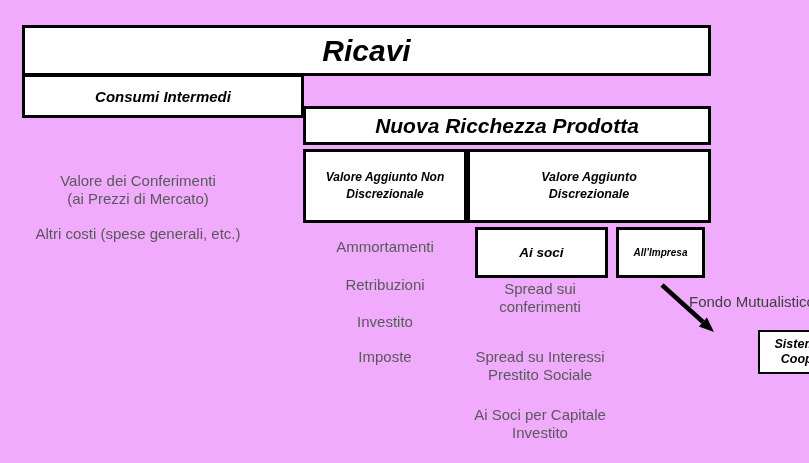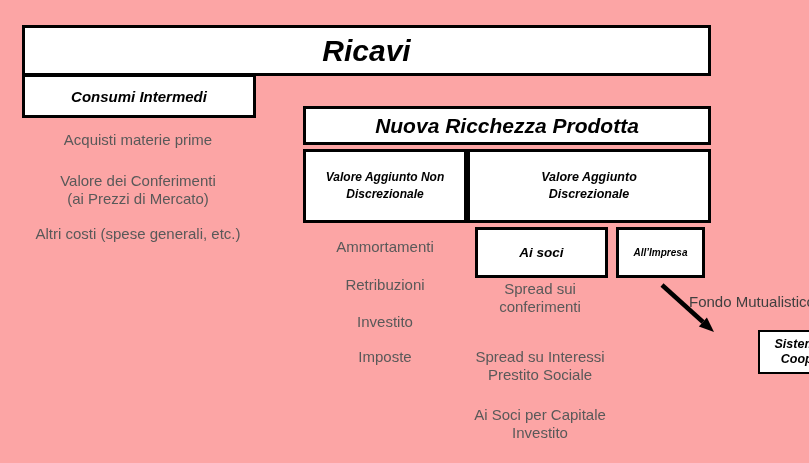--- a/index.html
+++ b/index.html
@@ -1,20 +1,20 @@
 <!DOCTYPE html>
 <html><head>
 <meta charset="utf-8">
 <style>
   html, body { margin: 0; padding: 0; background: #ffffff; }
   .canvas {
     position: relative;
     width: 809px;
     height: 463px;
-    background: #fca5a5;
+    background: #f0abfc;
     font-family: "Liberation Sans", sans-serif;
     overflow: hidden;
   }
   .box {
     position: absolute;
     box-sizing: border-box;
     background: #ffffff;
     border: 3px solid #000000;
     display: flex;
     align-items: center;
@@ -36,21 +36,21 @@
   .arrow-label {
     position: absolute;
     color: #3f3f3f;
     font-size: 15px;
     white-space: nowrap;
   }
   .arrow-svg { position: absolute; }
 
   
   .b-ricavi   { left: 22px;  top: 25px;  width: 689px; height: 51px; font-size: 30px; }
-  .b-consumi  { left: 22px;  top: 74px;  width: 234px; height: 44px; font-size: 15px; }
+  .b-consumi  { left: 22px;  top: 74px;  width: 282px; height: 44px; font-size: 15px; }
   .b-nuova    { left: 303px; top: 106px; width: 408px; height: 39px; font-size: 21px; }
   .b-vanon    { left: 303px; top: 149px; width: 164px; height: 74px; font-size: 12px; line-height: 17px; }
   .b-vadisc   { left: 467px; top: 149px; width: 244px; height: 74px; font-size: 12.5px; line-height: 17px; }
   .b-aisoci   { left: 475px; top: 227px; width: 133px; height: 51px; font-size: 13.5px; }
   .b-impresa  { left: 616px; top: 227px; width: 89px;  height: 51px; font-size: 10px; }
   .b-sistema  { left: 758px; top: 330px; width: 81px;  height: 44px; font-size: 12.5px; border-width: 2px; line-height: 15px; }
 
   
   .l-col  { left: 22px;  width: 232px; }
   .m-col  { left: 303px; width: 164px; }
@@ -85,21 +85,20 @@
   <div class="box b-vadisc">Valore Aggiunto
 Discrezionale</div>
 
   <div class="box b-aisoci">Ai soci</div>
 
   <div class="box b-impresa">All’Impresa</div>
 
   <div class="box b-sistema">Sistema
 Coop.</div>
 
-  <div class="label l-col l-1">Acquisti materie prime</div>
   <div class="label l-col l-2">Valore dei Conferimenti
 (ai Prezzi di Mercato)</div>
   <div class="label l-col l-3">Altri costi (spese generali, etc.)</div>
 
   <div class="label m-col m-2">Retribuzioni</div>
   <div class="label m-col m-1">Ammortamenti</div>
   <div class="label m-col m-3">Investito</div>
   <div class="label m-col m-4">Imposte</div>
 
   <div class="label s-col s-1">Spread sui

